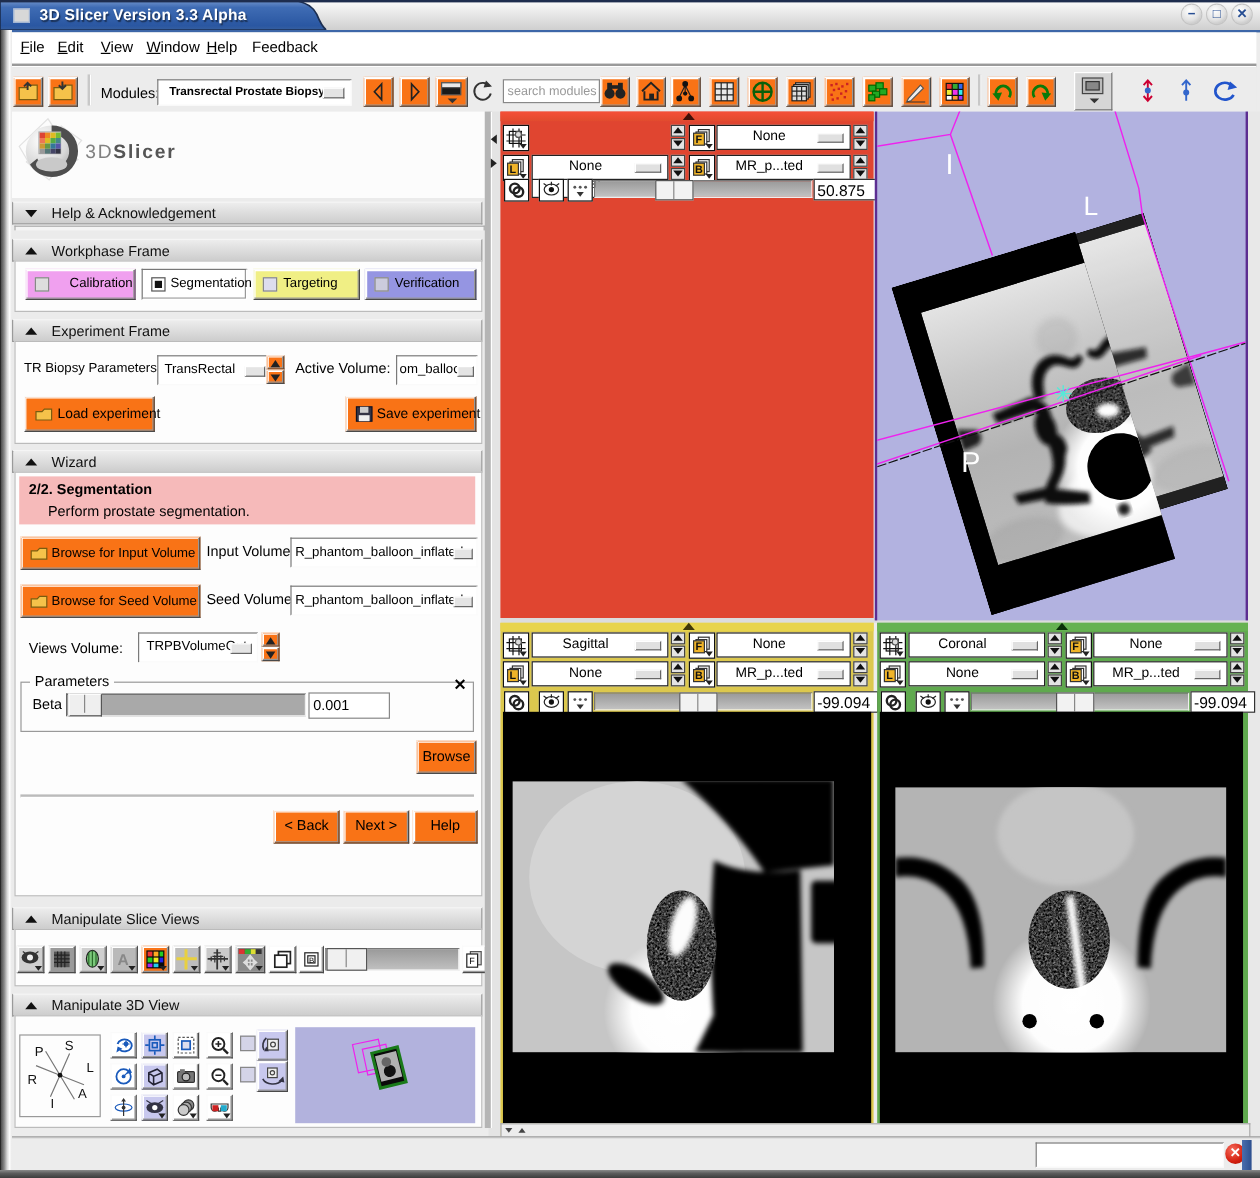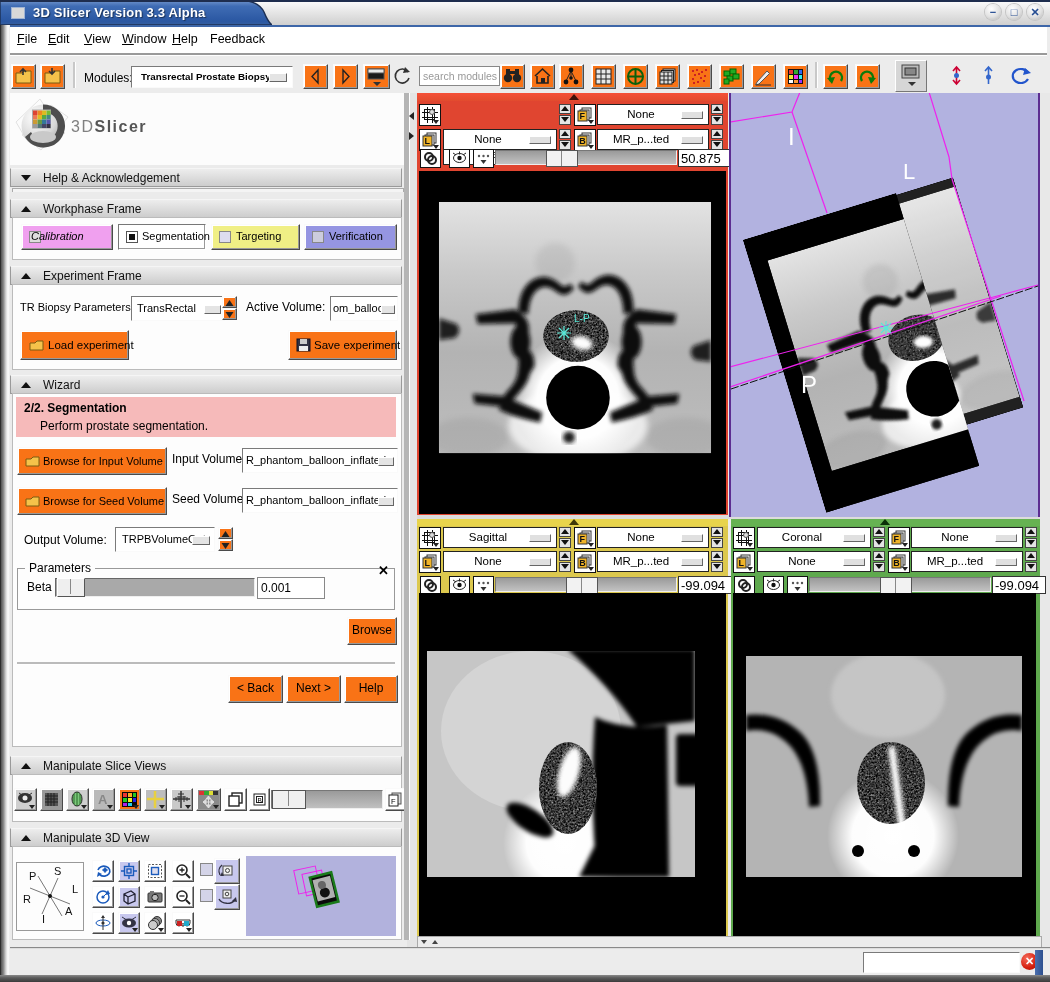--- a/index.html
+++ b/index.html
@@ -272,21 +272,21 @@
         <span class="lbl">Help &amp; Acknowledgement</span>
       </div>
     <div class="abs" style="left:12px;top:188px;width:390px;height:3px;border:1px solid #aaa;border-bottom:none;background:#f4f4f4;"></div>
     <div class="abs hdr" style="top:199px;">
         <span class="tri tri-up"></span>
         <span class="lbl">Workphase Frame</span>
       </div>
     <div class="abs" style="left:12px;top:217px;width:388px;height:41px;background:#fdfdfd;border:1px solid #bbb;"></div>
     <div class="abs btn" style="left:21px;top:224px;width:90px;height:24px;background:#f0a0ef;">
         <span style="position:absolute;left:7px;top:6px;width:10px;height:10px;background:#ddd;border:1px solid #888;"></span>
-        <span style="position:absolute;left:9px;top:5px;font-size:11px;font-style:italic;">Calibration</span>
+        <span style="position:absolute;left:36px;top:5px;font-size:11px;">Calibration</span>
       </div>
     <div class="abs btn" style="left:118px;top:224px;width:86px;height:24px;background:#fff;border-color:#777 #fff #fff #777;">
         <span style="position:absolute;left:7px;top:6px;width:10px;height:10px;background:#fff;border:1px solid #555;">
           <span style="position:absolute;left:2px;top:2px;width:6px;height:6px;background:#111;"></span>
         </span>
         <span style="position:absolute;left:23px;top:5px;font-size:11px;">Segmentation</span>
       </div>
     <div class="abs btn" style="left:211px;top:224px;width:87px;height:24px;background:#f0ef85;">
         <span style="position:absolute;left:7px;top:6px;width:10px;height:10px;background:#dde;border:1px solid #888;"></span>
         <span style="position:absolute;left:24px;top:5px;font-size:11px;">Targeting</span>
@@ -356,21 +356,21 @@
         <svg width="16" height="13" style="position:absolute;left:7px;top:7px;">
           <path d="M1,4 h5 l2,-2 h6 v9 h-13 z" fill="#f5c24a" stroke="#7a5c10"></path>
         </svg>
         <span style="position:absolute;left:25px;top:7px;font-size:11px;">Browse for Seed Volume</span>
       </div>
     <div class="abs" style="left:172px;top:492px;font-size:12px;">Seed Volume:</div>
     <div class="abs combo" style="left:242px;top:488px;width:154px;height:23px;">
         <span style="position:absolute;left:3px;top:5px;font-size:11px;">R_phantom_balloon_inflated</span>
         <span class="comboline" style="width:14px;right:3px;"></span>
       </div>
-    <div class="abs" style="left:24px;top:533px;font-size:12px;">Output Volume:</div>
+    <div class="abs" style="left:24px;top:533px;font-size:12px;">Views Volume:</div>
     <div class="abs combo" style="left:115px;top:527px;width:98px;height:23px;">
         <span style="position:absolute;left:6px;top:5px;font-size:11px;">TRPBVolumeOut</span>
         <span class="comboline" style="width:16px;right:4px;"></span>
       </div>
     <div class="abs" style="left:218px;top:527px;width:15px;height:24px;">
       <div class="btn" style="position:absolute;left:0;top:0;width:13px;height:10px;"><svg width="13" height="10">
             <path d="M6.5,2 l4,6 h-8 z" fill="#222"></path>
           </svg></div>
       <div class="btn" style="position:absolute;left:0;top:12px;width:13px;height:10px;"><svg width="13" height="10">
             <path d="M6.5,8 l4,-6 h-8 z" fill="#222"></path>
@@ -746,29 +746,20 @@
                 <circle cx="5" cy="6" r="1.2"></circle>
                 <circle cx="9.5" cy="6" r="1.2"></circle>
                 <circle cx="14" cy="6" r="1.2"></circle>
               </g>
               <path d="M6.5,10 h6 l-3,4 z" fill="#333"></path>
             </svg></div>
       <div class="ptrack" style="left:78px;top:57px;width:180px;"></div>
       <div class="phandle" style="left:129px;top:57px;"></div>
       <div class="pval" style="left:261px;top:56px;width:50px;height:15px;">50.875</div>
 </div>
-      <div class="abs" style="left:2px;top:77px;width:307px;height:345px;" id="axcanvas">
-        <svg width="307" height="345">
-            <use href="#aximg" width="307" height="345"></use>
-          <g stroke="#58e8d8" stroke-width="1.2">
-              <path d="M138,163 h14 M145,156 v14 M140,158 l10,10 M150,158 l-10,10"></path>
-            </g>
-          <text x="155" y="152" font-size="10" fill="#58e8d8" font-family="Liberation Sans,sans-serif">L-P</text>
-        </svg>
-      </div>
     </div>
 
     <div class="abs" id="view3d" style="left:729px;top:93px;width:311px;height:424px;background:#b2b2e0;border-left:2px solid #5c2d91;border-right:2px solid #5c2d91;box-sizing:border-box;">
       <svg width="307" height="424">
         <g id="slabs" transform="rotate(-17 150 250)">
           <g clip-path="url(#rslab)">
               <rect x="187" y="113" width="80" height="240" fill="#000"></rect>
               <use href="#aximg" x="11" y="95" width="269" height="300"></use>
               <rect x="187" y="113" width="80" height="240" fill="#fff" opacity="0.13"></rect>
             </g>

